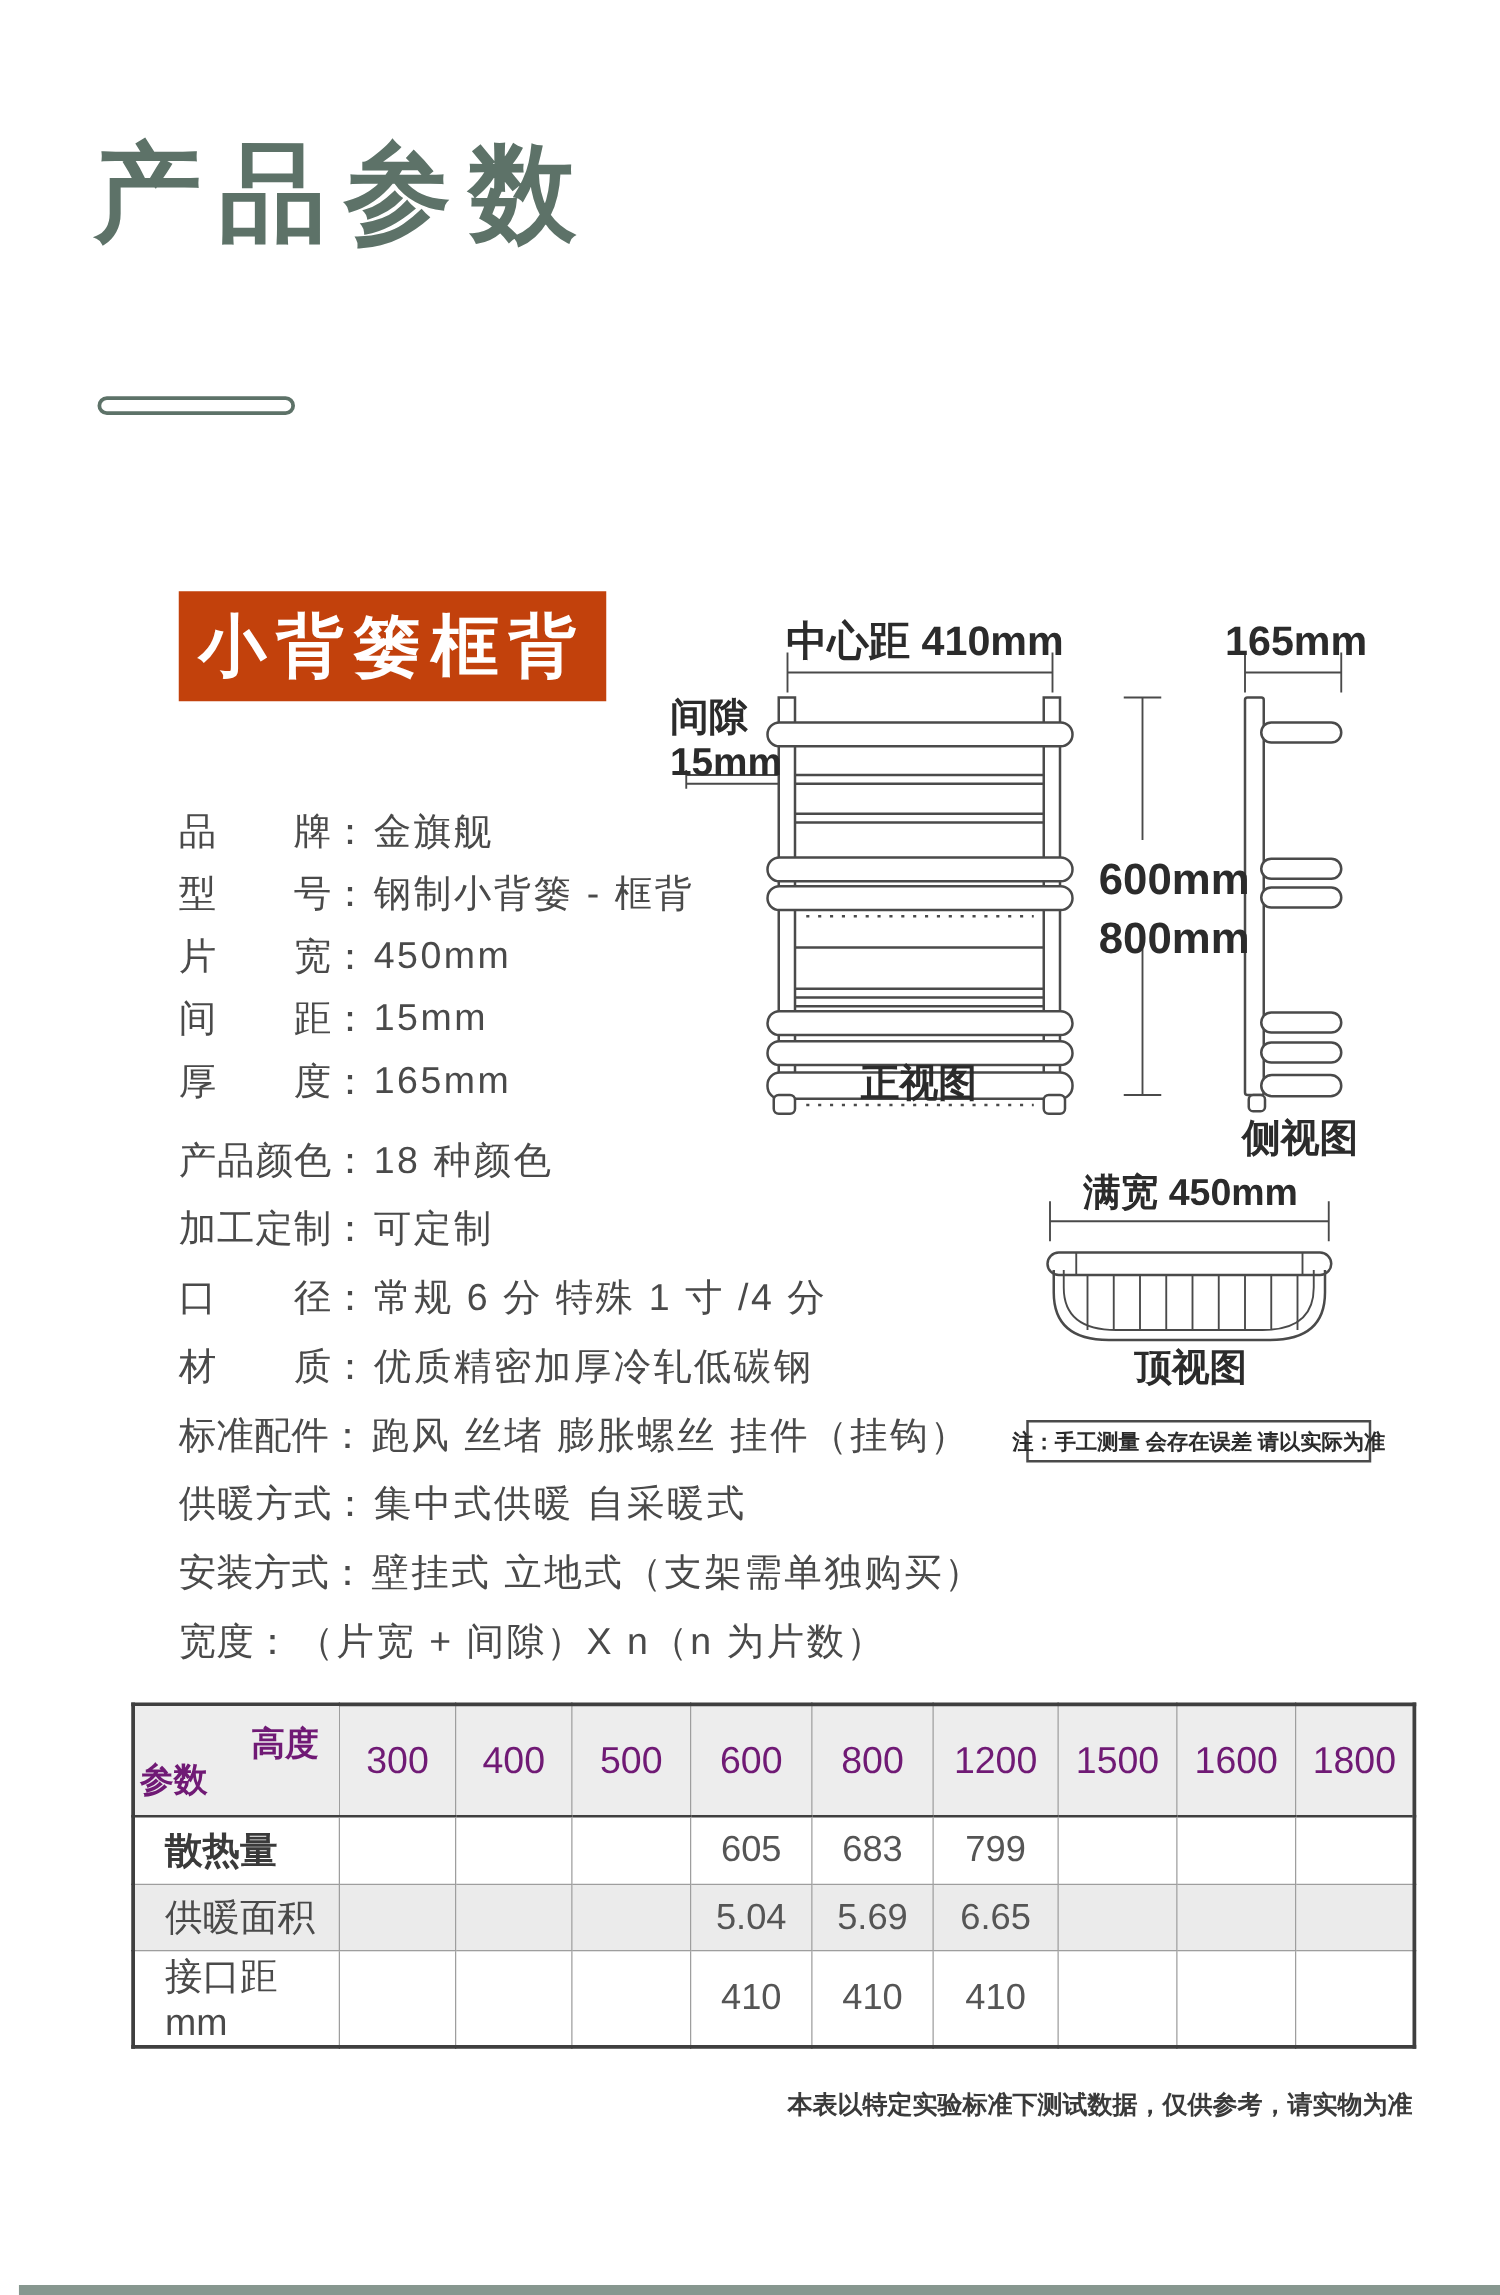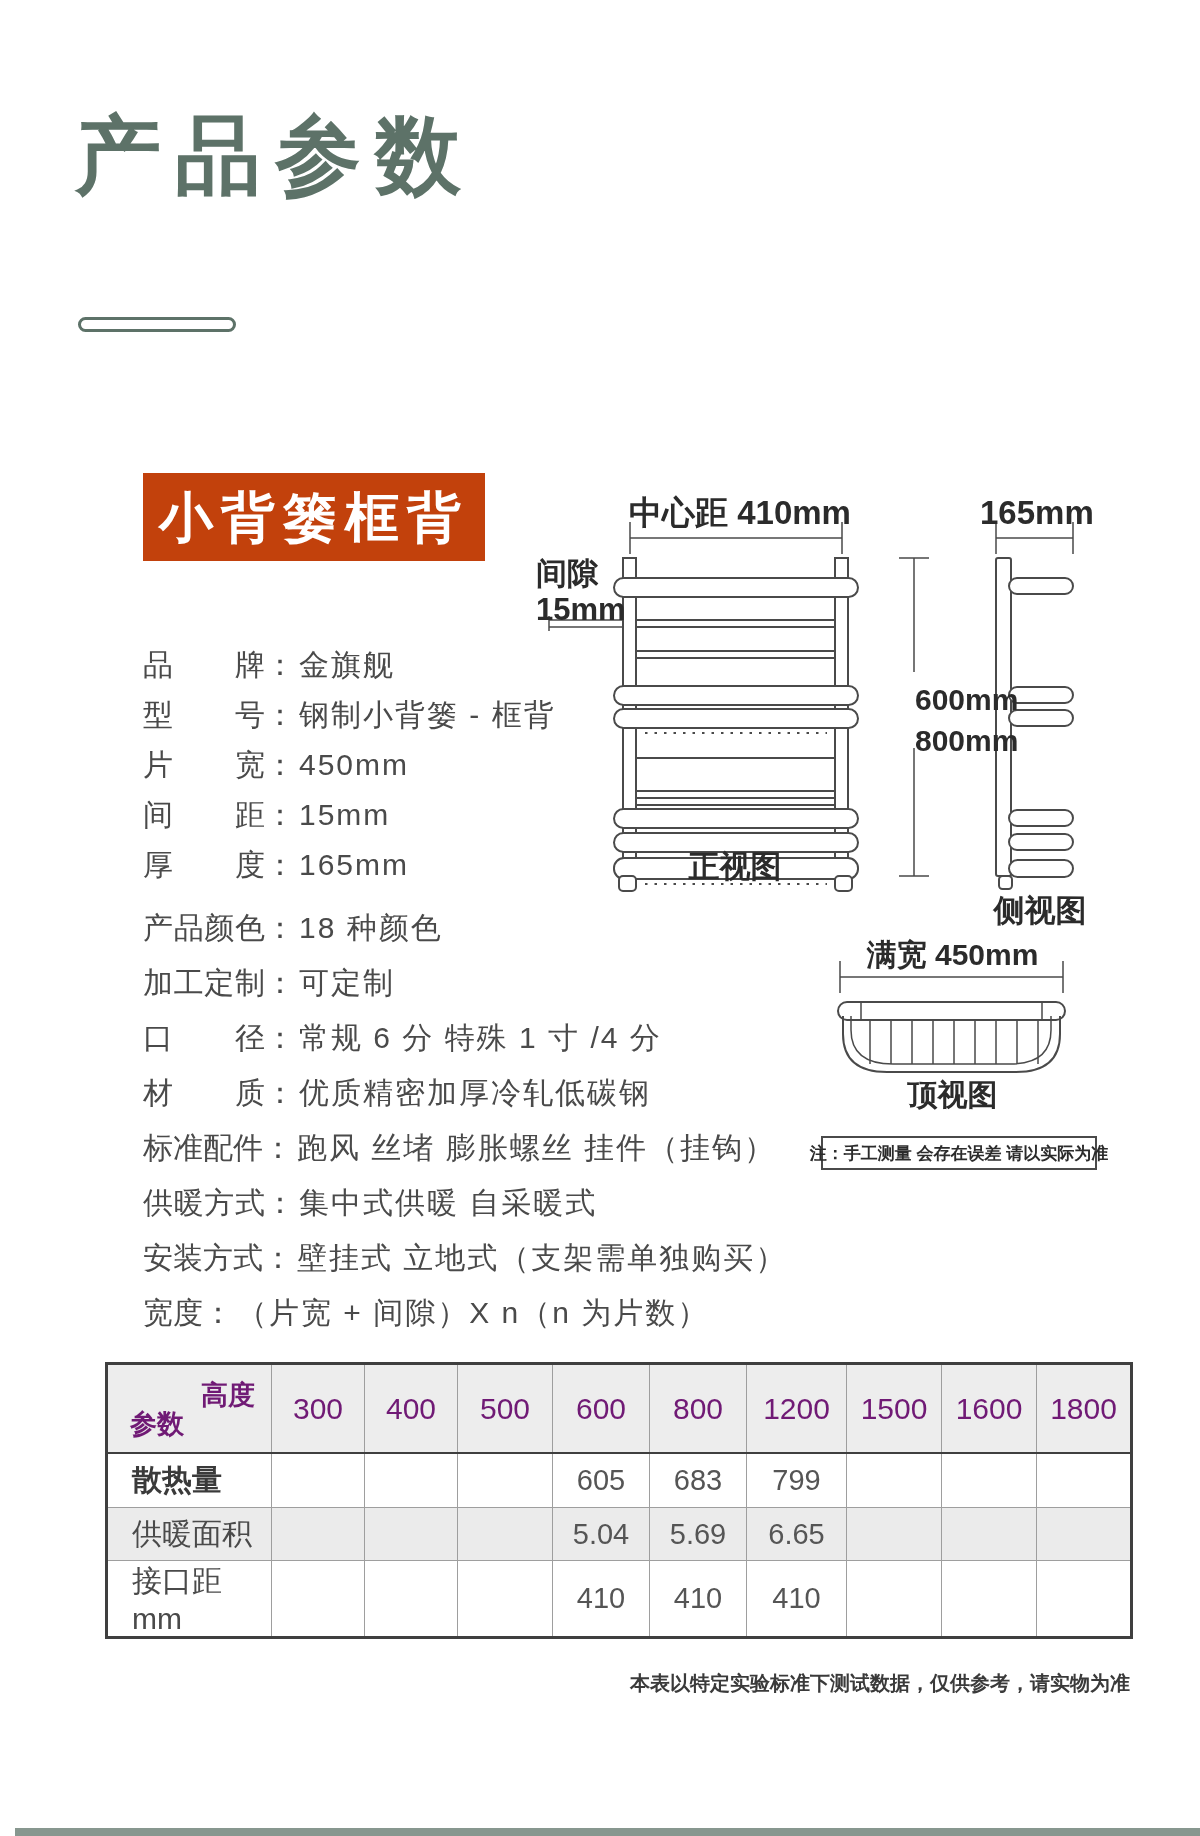--- a/index.html
+++ b/index.html
@@ -34,21 +34,21 @@
   .param-table{position:absolute;left:90px;top:1362px;width:1025px;border-collapse:collapse;
                table-layout:fixed;border:3px solid #3f3f3f;}
   .param-table th,.param-table td{border:1px solid #9e9e9e;padding:0;vertical-align:middle;
                text-align:center;color:#701a75;}
   .param-table thead th{background:#ededed;height:87px;font-size:30px;font-weight:500;
                border-bottom:2px solid #3f3f3f;}
   th.corner{position:relative;
      background:#ededed linear-gradient(to bottom right,transparent calc(50% - 1px),
        #8a8a8a calc(50% - 1px),#8a8a8a calc(50% + 1px),transparent calc(50% + 1px));}
   .corner-top{position:absolute;top:12px;right:16px;font-size:27px;font-weight:600;}
-  .corner-bottom{position:absolute;bottom:10px;left:22px;font-size:27px;font-weight:600;}
+  .corner-bottom{position:absolute;bottom:10px;left:4px;font-size:27px;font-weight:600;}
   .param-table td{font-size:29px;font-weight:500;color:#555;}
   .param-table td.rowlabel{text-align:left;padding-left:24px;font-size:30px;color:#4a4a4a;}
   tr.r-heat td{height:53px;}  tr.r-heat td.rowlabel{font-weight:700;color:#3a3a3a;}
   tr.r-area td{height:52px;background:#ebebeb;}
   tr.r-dist td{height:53px;}
   tr.r-shared td{height:44px;background:#ebebeb;border-top:3px solid #3f3f3f;}
   td.shared-values{text-align:left;padding-left:26px;font-size:27px;color:#4a4a4a;}
   .shared-item{margin-right:32px;white-space:nowrap;}
   .footnote{position:absolute;left:415px;top:1670px;width:700px;text-align:right;
             font-size:20px;font-weight:600;color:#3a3a3a;white-space:nowrap;}
@@ -191,21 +191,21 @@
                M960 1020 V1064 M981 1020 V1064 M1002 1020 V1064 M1023 1020 V1064" stroke-width="1.5"></path>
     </g>
   </svg>
 
   <div class="dg-text t-center" style="left:590px;top:494px;width:270px;font-size:33px;">中心距 410mm</div>
   <div class="dg-text t-center" style="left:965px;top:494px;width:110px;font-size:33px;">165mm</div>
   <div class="dg-text" style="left:521px;top:556px;font-size:31px;">
     <div>间隙</div>
     <div>15mm</div>
   </div>
-  <div class="dg-text" style="left:900px;top:680px;font-size:30px;line-height:1.35;">
+  <div class="dg-text" style="left:864px;top:680px;font-size:35px;line-height:1.35;">
     <div>600mm</div>
     <div>800mm</div>
   </div>
   <div class="dg-text t-center" style="left:640px;top:849px;width:160px;font-size:31px;">正视图</div>
   <div class="dg-text t-center" style="left:945px;top:893px;width:160px;font-size:31px;">侧视图</div>
   <div class="dg-text t-center" style="left:845px;top:938px;width:185px;font-size:30px;">满宽 450mm</div>
   <div class="dg-text t-center" style="left:880px;top:1078px;width:115px;font-size:30px;">顶视图</div>
   <div class="note-box">注：手工测量 会存在误差 请以实际为准</div>
 
   <table class="param-table">

